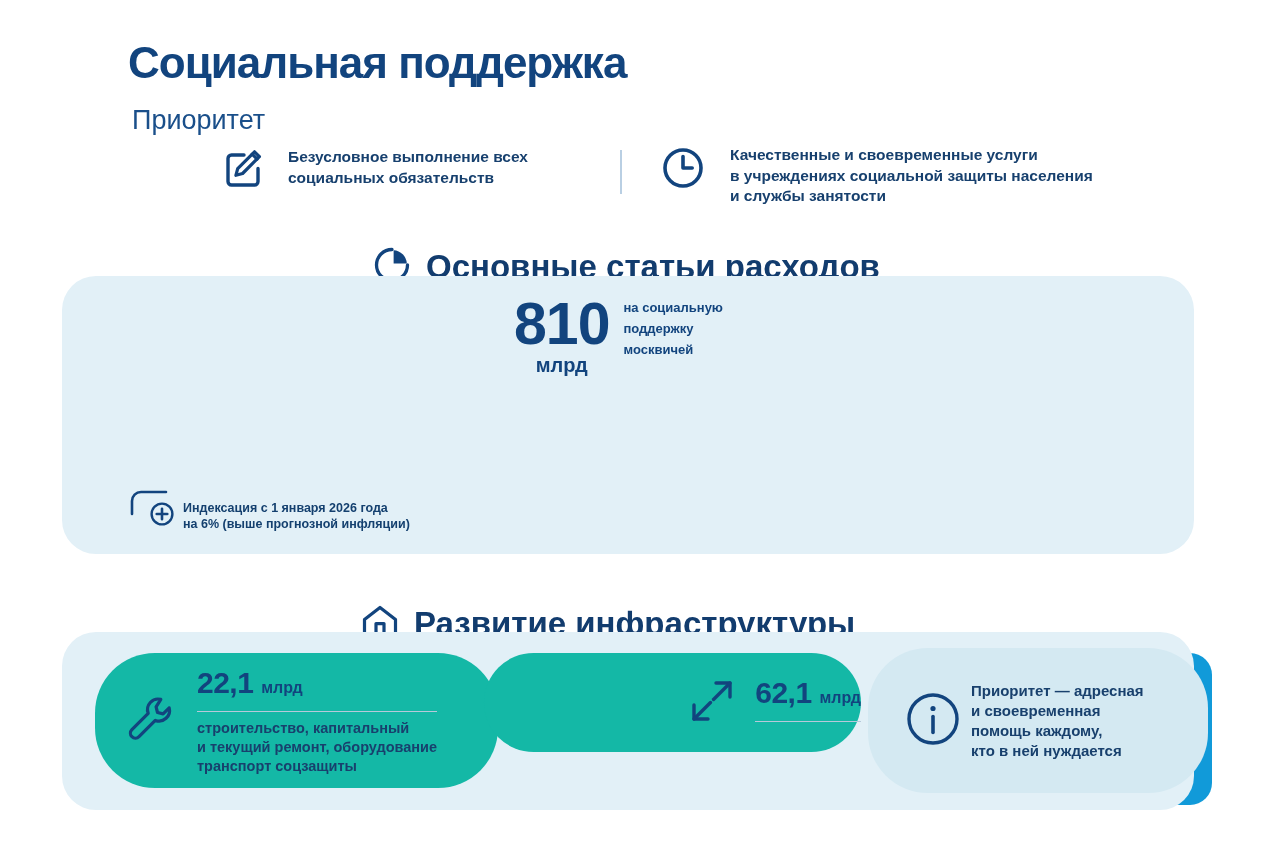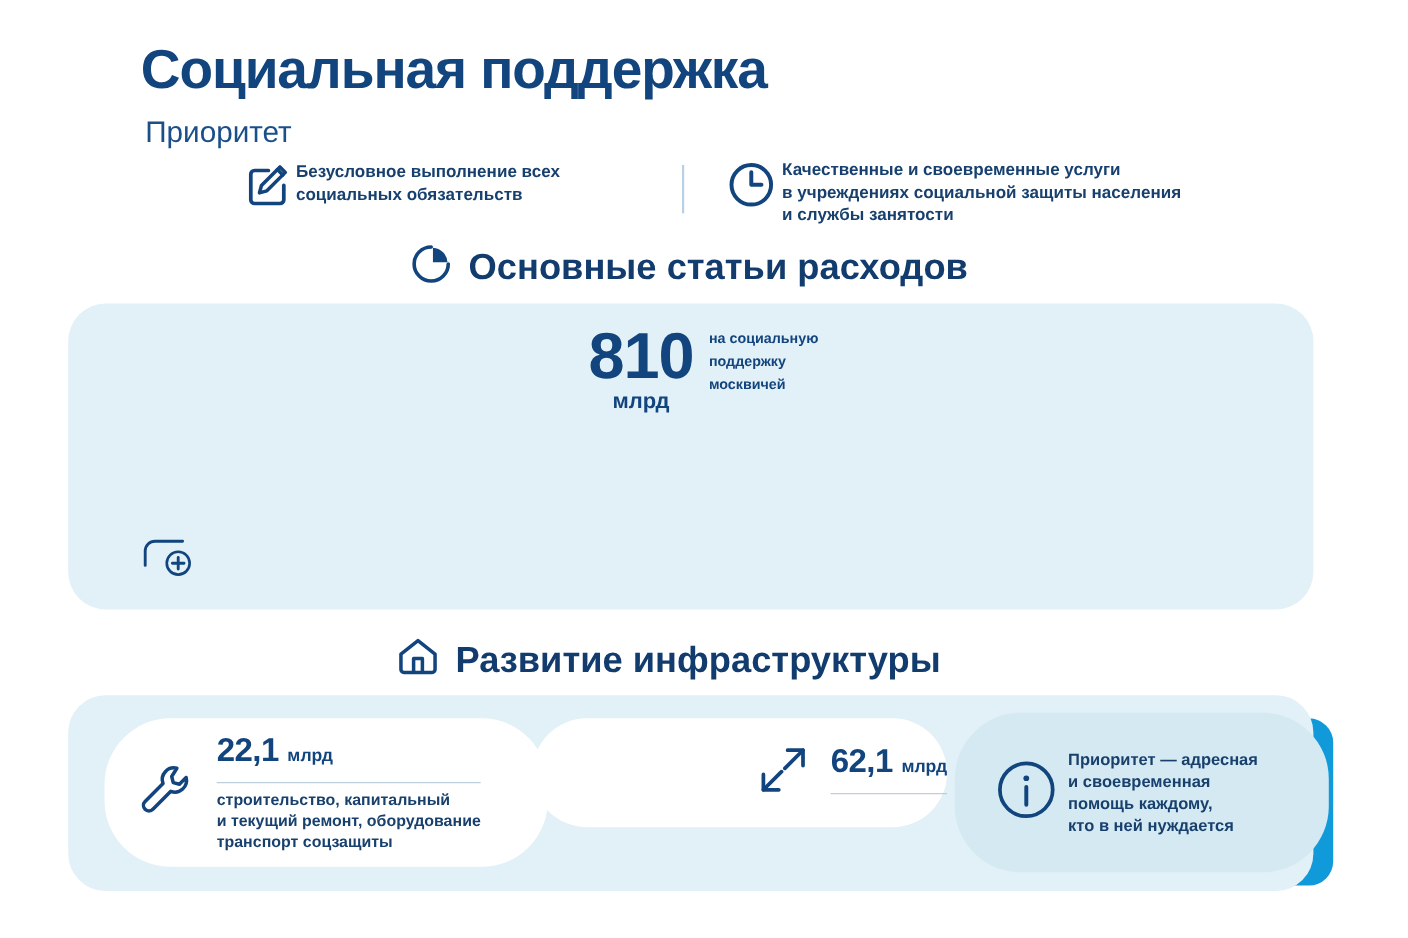--- a/index.html
+++ b/index.html
@@ -9,70 +9,70 @@
     font-family:"Liberation Sans","DejaVu Sans",sans-serif;
     color:#163b66;
     overflow:hidden;
     position:relative;
   }
   .page{position:relative;width:1280px;height:853px;}
 
   
   .title{
     position:absolute;left:128px;top:28px;
-    font-size:50px;line-height:70px;
+    font-size:44px;line-height:70px;
     font-weight:bold;letter-spacing:-1px;
     color:#12447e;
     white-space:nowrap;
   }
   .subtitle{
     position:absolute;left:132px;top:104px;
     font-size:27px;line-height:32px;
     color:#1a4f8a;
     font-weight:400;
   }
 
   
   .prio{
-    position:absolute;display:flex;align-items:flex-start;gap:5px;
+    position:absolute;display:flex;align-items:flex-start;gap:24px;
   }
   .prio-1{left:222px;top:147px;}
   .prio-2{left:660px;top:145px;}
   .prio-text{
     font-size:15.5px;line-height:20.5px;
     color:#17406e;font-weight:600;
     white-space:pre-line;
   }
   .divider-v{
     position:absolute;left:620px;top:150px;
     width:2px;height:44px;background:#b9cfe3;
   }
 
   
   .sec-head{
-    position:absolute;display:flex;align-items:center;gap:13px;
+    position:absolute;display:flex;align-items:center;gap:13px;margin-top:25px;
   }
   .sec-head .h-text{
     font-size:33px;line-height:38px;font-weight:bold;color:#123c6e;
     white-space:nowrap;
   }
   .sec-expenses{left:371px;top:219px;}
   .sec-infra{left:359px;top:576px;}
 
   
   .panel-expenses{
     position:absolute;left:62px;top:276px;width:1132px;height:278px;
     background:#e2f0f7;border-radius:34px;
   }
   .big-num-wrap{
     position:absolute;left:452px;top:19px;display:flex;align-items:flex-start;gap:14px;
   }
   .big-num{
     font-size:59px;line-height:58px;font-weight:bold;color:#12447e;
-    letter-spacing:-1px;position:relative;text-align:center;margin-left:21px;
+    letter-spacing:-1px;position:relative;text-align:center;
   }
   .big-num .unit{
     display:block;font-size:20px;line-height:22px;font-weight:bold;
     margin-top:1px;letter-spacing:0;
   }
   .big-num-desc{
     font-size:13px;line-height:21px;font-weight:bold;color:#12447e;
     margin-top:2px;white-space:pre-line;
   }
 
@@ -103,21 +103,21 @@
     white-space:pre-line;
   }
   .callout-hook{position:absolute;left:128px;top:489px;}
 
   
   .panel-infra{
     position:absolute;left:62px;top:632px;width:1132px;height:178px;
     background:#e2f0f7;border-radius:34px;
   }
   .wcard{
-    position:absolute;background:#ffffff;border-radius:60px;
+    position:absolute;background:#14b8a6;border-radius:60px;
     display:flex;align-items:center;gap:18px;box-sizing:border-box;
   }
   .wcard-1{left:33px;top:21px;width:403px;height:135px;padding-left:28px;}
   .wcard-2{left:422px;top:21px;width:377px;height:99px;padding-left:38px;justify-content:flex-end;}
   .icard{
     position:absolute;left:806px;top:16px;width:340px;height:145px;
     background:#d4e9f2;border-radius:60px;
     display:flex;align-items:center;gap:7px;padding-left:34px;box-sizing:border-box;
   }
   .stat-num{
@@ -223,20 +223,22 @@
       <path d="M38 3H13A9 9 0 0 0 4 12v13" stroke="#12447e" stroke-width="2.6" stroke-linecap="round" fill="none"></path>
     </svg>
   </div>
   <div class="callout">
     <span class="icn">
       <svg width="24" height="24" viewBox="0 0 24 24" fill="none">
         <circle cx="12" cy="12" r="10.4" stroke="#12447e" stroke-width="2.4"></circle>
         <path d="M12 6.7v10.6M6.7 12h10.6" stroke="#12447e" stroke-width="2.6" stroke-linecap="round"></path>
       </svg>
     </span>
+    <span class="callout-text">Индексация с 1 января 2026 года
+на 6% (выше прогнозной инфляции)</span>
   </div>
 
   <div class="sec-head sec-infra">
     <span class="icn">
       <svg width="42" height="42" viewBox="0 0 42 42" fill="none">
         <path d="M5.5 18.6 21 6.4l15.5 12.2v14.1a2.6 2.6 0 0 1-2.6 2.6H8.1a2.6 2.6 0 0 1-2.6-2.6z" stroke="#12447e" stroke-width="3.2" stroke-linejoin="round" fill="none"></path>
         <path d="M17 35.3V22.6h8v12.7" stroke="#12447e" stroke-width="3.2" stroke-linejoin="round" fill="none"></path>
       </svg>
     </span>
     <span class="h-text">Развитие инфраструктуры</span>

